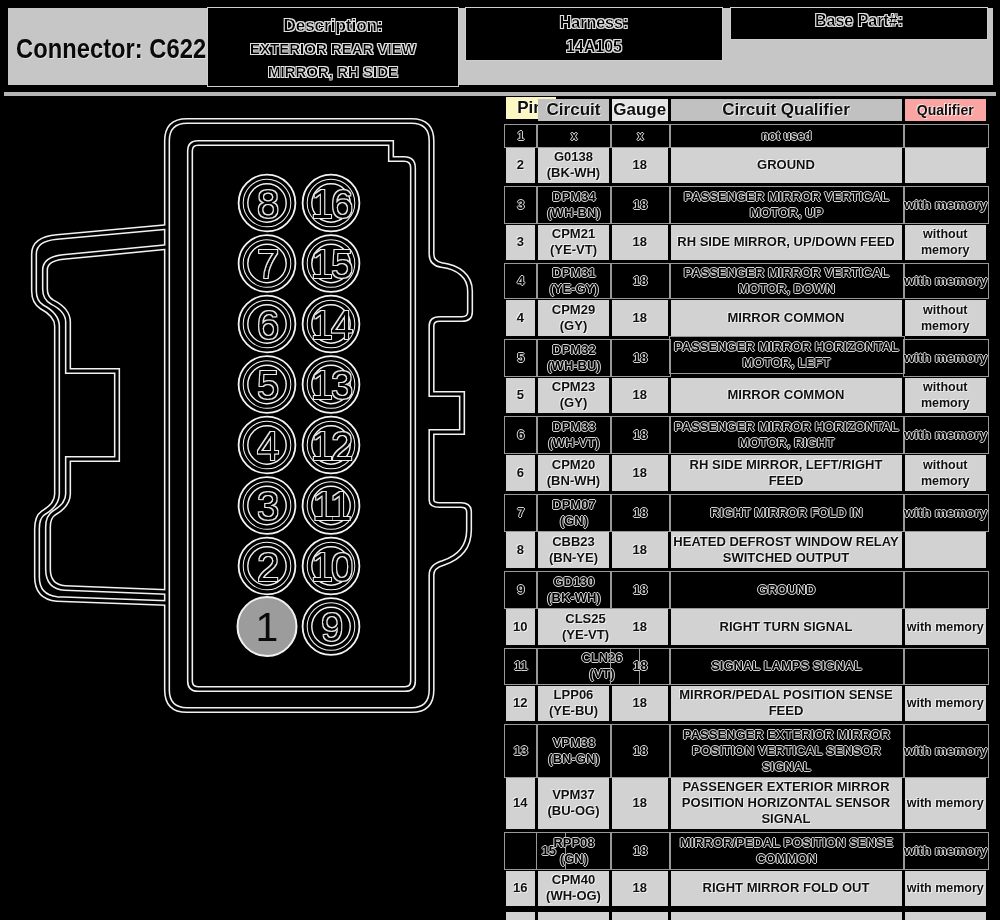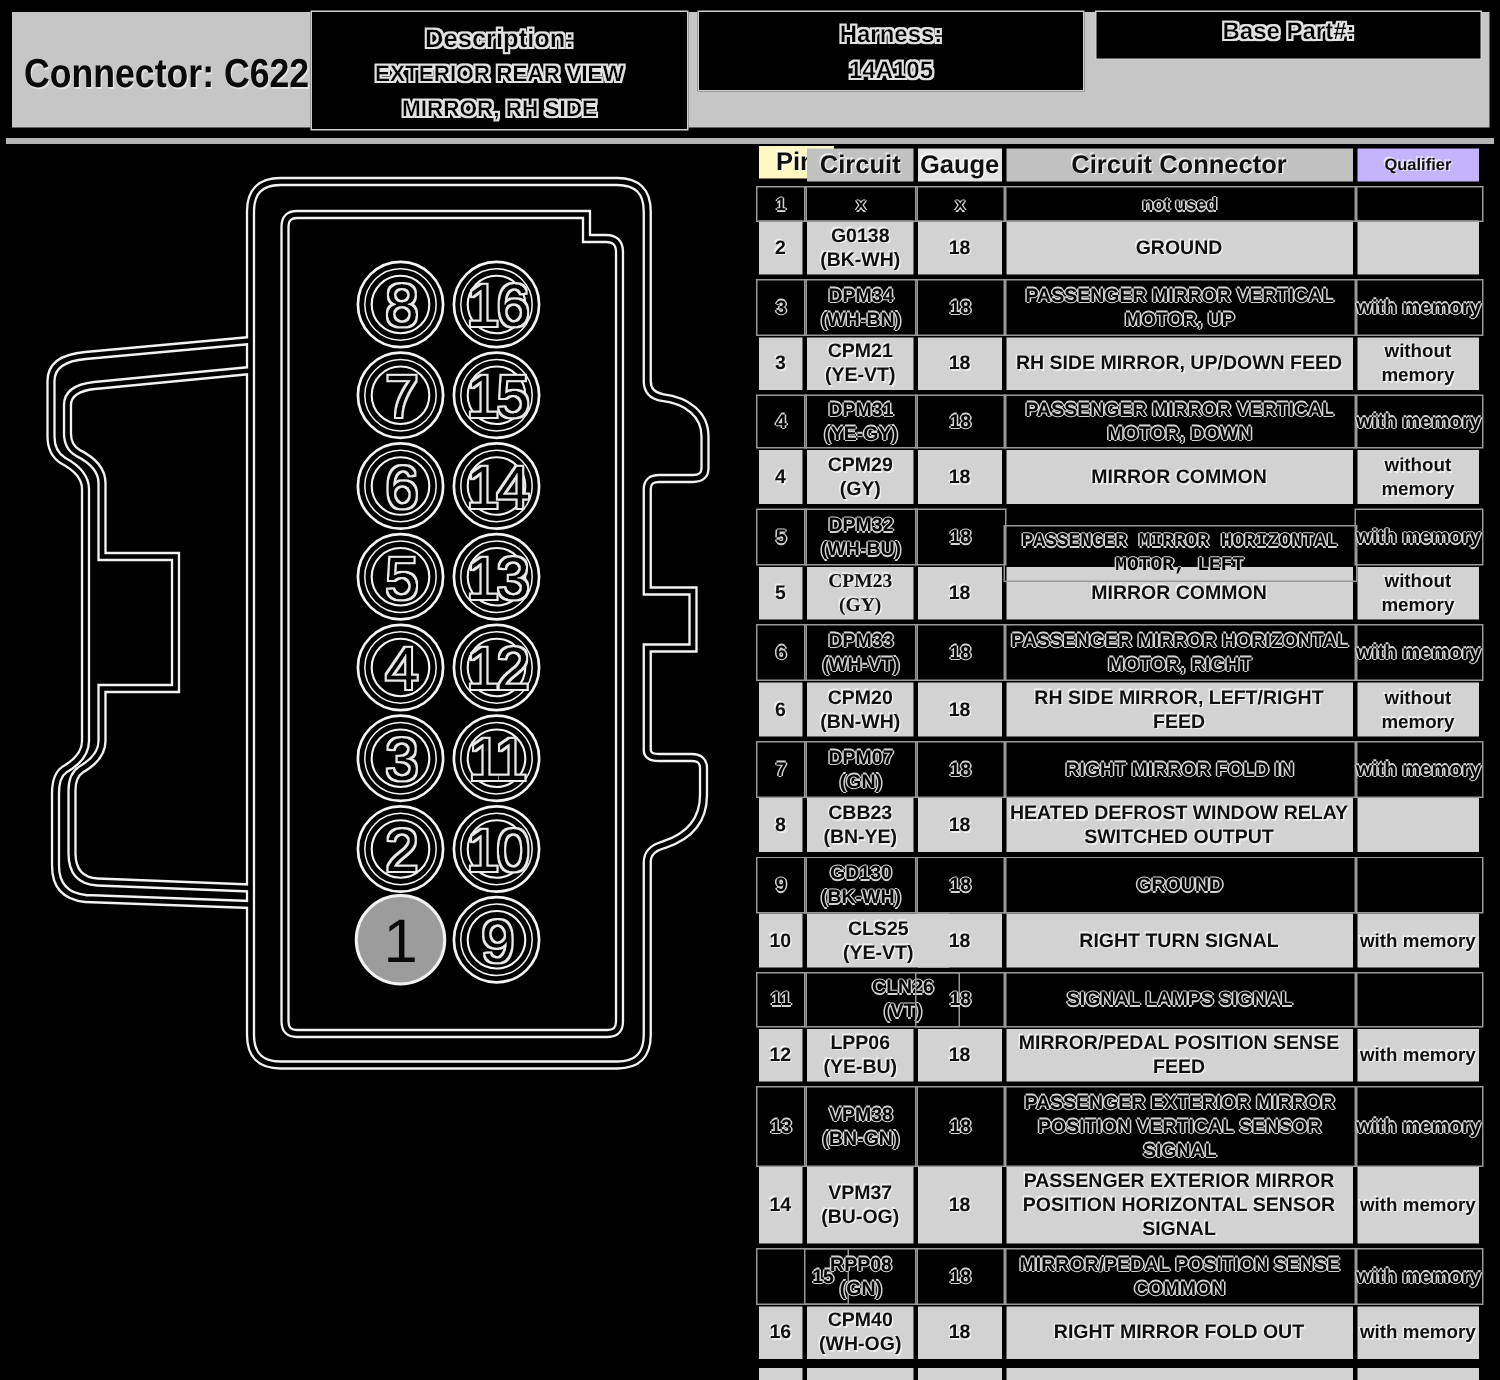--- a/index.html
+++ b/index.html
@@ -134,39 +134,39 @@
     <text x="594" y="28" font-size="16">Harness:</text>
     <text x="594" y="52" font-size="16">14A105</text>
     <text x="859" y="26" font-size="16">Base Part#:</text>
   </g>
 </svg>
 
 <div id="tbl">
     <div class="gcell" style="background:#fef9c3;left:505.5px;top:97px;width:50px;height:22px;font-size:17px;line-height:18px;">Pin</div>
     <div class="gcell" style="background:#c2c2c2;left:538px;top:99px;width:71px;height:22px;font-size:17px;line-height:18px;">Circuit</div>
     <div class="gcell" style="background:#e5e5e5;left:612px;top:99px;width:55.5px;height:22px;font-size:17px;line-height:18px;">Gauge</div>
-    <div class="gcell" style="background:#c2c2c2;left:670.5px;top:99px;width:231px;height:22px;font-size:17px;line-height:18px;">Circuit Connector</div>
-    <div class="gcell" style="background:#c4b5fd;left:904.5px;top:99px;width:81.5px;height:22px;font-size:11px;line-height:18px;text-align:right;">Qualifier</div>
+    <div class="gcell" style="background:#c2c2c2;left:670.5px;top:99px;width:231px;height:22px;font-size:17px;line-height:18px;">Circuit Qualifier</div>
+    <div class="gcell" style="background:#fca5a5;left:904.5px;top:99px;width:81.5px;height:22px;font-size:14px;line-height:18px;text-align:right;">Qualifier</div>
     <div class="gcell" style="left:505.5px;top:146.5px;width:29.5px;height:36px;font-size:13px;line-height:16px;">2</div>
     <div class="gcell" style="left:538px;top:146.5px;width:71px;height:36px;font-size:13px;line-height:16px;">G0138<br>(BK-WH)</div>
     <div class="gcell" style="left:612px;top:146.5px;width:55.5px;height:36px;font-size:13px;line-height:16px;">18</div>
     <div class="gcell" style="left:670.5px;top:146.5px;width:231px;height:36px;font-size:13px;line-height:16px;">GROUND</div>
     <div class="gcell" style="left:904.5px;top:146.5px;width:81.5px;height:36px;font-size:12.5px;line-height:16px;"></div>
     <div class="gcell" style="left:505.5px;top:224.5px;width:29.5px;height:35px;font-size:13px;line-height:16px;">3</div>
     <div class="gcell" style="left:538px;top:224.5px;width:71px;height:35px;font-size:13px;line-height:16px;">CPM21<br>(YE-VT)</div>
     <div class="gcell" style="left:612px;top:224.5px;width:55.5px;height:35px;font-size:13px;line-height:16px;">18</div>
     <div class="gcell" style="left:670.5px;top:224.5px;width:231px;height:35px;font-size:13px;line-height:16px;">RH SIDE MIRROR, UP/DOWN FEED</div>
     <div class="gcell" style="left:904.5px;top:224.5px;width:81.5px;height:35px;font-size:12.5px;line-height:16px;">without memory</div>
     <div class="gcell" style="left:505.5px;top:300px;width:29.5px;height:35.5px;font-size:13px;line-height:16px;">4</div>
     <div class="gcell" style="left:538px;top:300px;width:71px;height:35.5px;font-size:13px;line-height:16px;">CPM29<br>(GY)</div>
     <div class="gcell" style="left:612px;top:300px;width:55.5px;height:35.5px;font-size:13px;line-height:16px;">18</div>
     <div class="gcell" style="left:670.5px;top:300px;width:231px;height:35.5px;font-size:13px;line-height:16px;">MIRROR COMMON</div>
     <div class="gcell" style="left:904.5px;top:300px;width:81.5px;height:35.5px;font-size:12.5px;line-height:16px;">without memory</div>
     <div class="gcell" style="left:505.5px;top:377.5px;width:29.5px;height:35.5px;font-size:13px;line-height:16px;">5</div>
-    <div class="gcell" style="left:538px;top:377.5px;width:71px;height:35.5px;font-size:13px;line-height:16px;font-family:Liberation Serif, serif;">CPM23<br>(GY)</div>
+    <div class="gcell" style="left:538px;top:377.5px;width:71px;height:35.5px;font-size:13px;line-height:16px;">CPM23<br>(GY)</div>
     <div class="gcell" style="left:612px;top:377.5px;width:55.5px;height:35.5px;font-size:13px;line-height:16px;">18</div>
     <div class="gcell" style="left:670.5px;top:377.5px;width:231px;height:35.5px;font-size:13px;line-height:16px;">MIRROR COMMON</div>
     <div class="gcell" style="left:904.5px;top:377.5px;width:81.5px;height:35.5px;font-size:12.5px;line-height:16px;">without memory</div>
     <div class="gcell" style="left:505.5px;top:455px;width:29.5px;height:35.5px;font-size:13px;line-height:16px;">6</div>
     <div class="gcell" style="left:538px;top:455px;width:71px;height:35.5px;font-size:13px;line-height:16px;">CPM20<br>(BN-WH)</div>
     <div class="gcell" style="left:612px;top:455px;width:55.5px;height:35.5px;font-size:13px;line-height:16px;">18</div>
     <div class="gcell" style="left:670.5px;top:455px;width:231px;height:35.5px;font-size:13px;line-height:16px;">RH SIDE MIRROR, LEFT/RIGHT FEED</div>
     <div class="gcell" style="left:904.5px;top:455px;width:81.5px;height:35.5px;font-size:12.5px;line-height:16px;">without memory</div>
     <div class="gcell" style="left:505.5px;top:532px;width:29.5px;height:36px;font-size:13px;line-height:16px;">8</div>
     <div class="gcell" style="left:538px;top:532px;width:71px;height:36px;font-size:13px;line-height:16px;">CBB23<br>(BN-YE)</div>
@@ -209,21 +209,21 @@
     <div class="bcell" style="left:668.5px;top:185.5px;width:234px;height:36px;font-size:13px;line-height:16px;">PASSENGER MIRROR VERTICAL MOTOR, UP</div>
     <div class="bcell" style="left:902.5px;top:185.5px;width:84.5px;height:36px;font-size:13.5px;line-height:16px;">with memory</div>
     <div class="bcell" style="left:503.5px;top:262.5px;width:32.5px;height:34.5px;font-size:13px;line-height:16px;">4</div>
     <div class="bcell" style="left:536px;top:262.5px;width:74px;height:34.5px;font-size:13px;line-height:16px;">DPM31<br>(YE-GY)</div>
     <div class="bcell" style="left:610px;top:262.5px;width:58.5px;height:34.5px;font-size:13px;line-height:16px;">18</div>
     <div class="bcell" style="left:668.5px;top:262.5px;width:234px;height:34.5px;font-size:13px;line-height:16px;">PASSENGER MIRROR VERTICAL MOTOR, DOWN</div>
     <div class="bcell" style="left:902.5px;top:262.5px;width:84.5px;height:34.5px;font-size:13.5px;line-height:16px;">with memory</div>
     <div class="bcell" style="left:503.5px;top:338.5px;width:32.5px;height:36px;font-size:13px;line-height:16px;">5</div>
     <div class="bcell" style="left:536px;top:338.5px;width:74px;height:36px;font-size:13px;line-height:16px;">DPM32<br>(WH-BU)</div>
     <div class="bcell" style="left:610px;top:338.5px;width:58.5px;height:36px;font-size:13px;line-height:16px;">18</div>
-    <div class="bcell" style="left:668.5px;top:350px;width:234px;height:36px;font-size:13px;line-height:16px;font-family:Liberation Mono, monospace;">PASSENGER MIRROR HORIZONTAL MOTOR, LEFT</div>
+    <div class="bcell" style="left:668.5px;top:336px;width:234px;height:36px;font-size:13px;line-height:16px;">PASSENGER MIRROR HORIZONTAL MOTOR, LEFT</div>
     <div class="bcell" style="left:902.5px;top:338.5px;width:84.5px;height:36px;font-size:13.5px;line-height:16px;">with memory</div>
     <div class="bcell" style="left:503.5px;top:416px;width:32.5px;height:36px;font-size:13px;line-height:16px;">6</div>
     <div class="bcell" style="left:536px;top:416px;width:74px;height:36px;font-size:13px;line-height:16px;">DPM33<br>(WH-VT)</div>
     <div class="bcell" style="left:610px;top:416px;width:58.5px;height:36px;font-size:13px;line-height:16px;">18</div>
     <div class="bcell" style="left:668.5px;top:416px;width:234px;height:36px;font-size:13px;line-height:16px;">PASSENGER MIRROR HORIZONTAL MOTOR, RIGHT</div>
     <div class="bcell" style="left:902.5px;top:416px;width:84.5px;height:36px;font-size:13.5px;line-height:16px;">with memory</div>
     <div class="bcell" style="left:503.5px;top:493.5px;width:32.5px;height:36.5px;font-size:13px;line-height:16px;">7</div>
     <div class="bcell" style="left:536px;top:493.5px;width:74px;height:36.5px;font-size:13px;line-height:16px;">DPM07<br>(GN)</div>
     <div class="bcell" style="left:610px;top:493.5px;width:58.5px;height:36.5px;font-size:13px;line-height:16px;">18</div>
     <div class="bcell" style="left:668.5px;top:493.5px;width:234px;height:36.5px;font-size:13px;line-height:16px;">RIGHT MIRROR FOLD IN</div>

